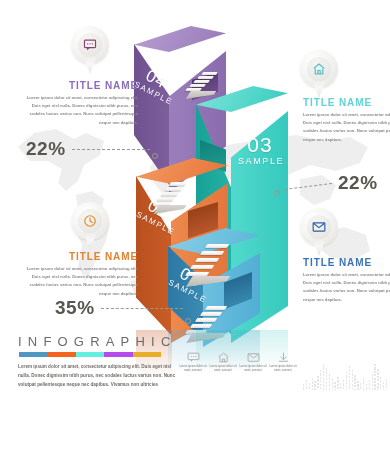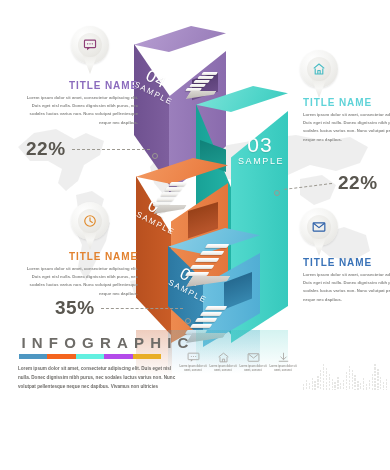--- a/index.html
+++ b/index.html
@@ -89,21 +89,21 @@
   
   .txtblk { position:absolute; width:116px; }
   .txtblk .ttl { font-size:10px; font-weight:bold; letter-spacing:.9px; margin-bottom:3px; }
   .txtblk .body { font-size:4.2px; line-height:1.95; color:#8a8a88; font-weight:bold; }
   .ta-right { text-align:right; }
   .ta-left  { text-align:left; }
 
   
   .footer { position:absolute; left:18px; top:334px; width:180px; }
   .footer .big {
-    font-size:15px; letter-spacing:6.2px; color:#6e6c68; font-weight:700;text-align:center;
+    font-size:13px; letter-spacing:6.2px; color:#6e6c68; font-weight:400;
   }
   .swatches { display:flex; width:142px; height:5px; margin:3px 0 4px 1px; }
   .swatches i { flex:1; display:block; height:100%; }
   .footer .body {
     font-size:4.6px; line-height:2.0; color:#6f6d6a; font-weight:bold; width:160px; margin-top:5px;
   }
 
   
   .iconrow { position:absolute; left:178px; top:352px; width:120px; display:flex; gap:0; }
   .iconcell { width:30px; text-align:center; }

